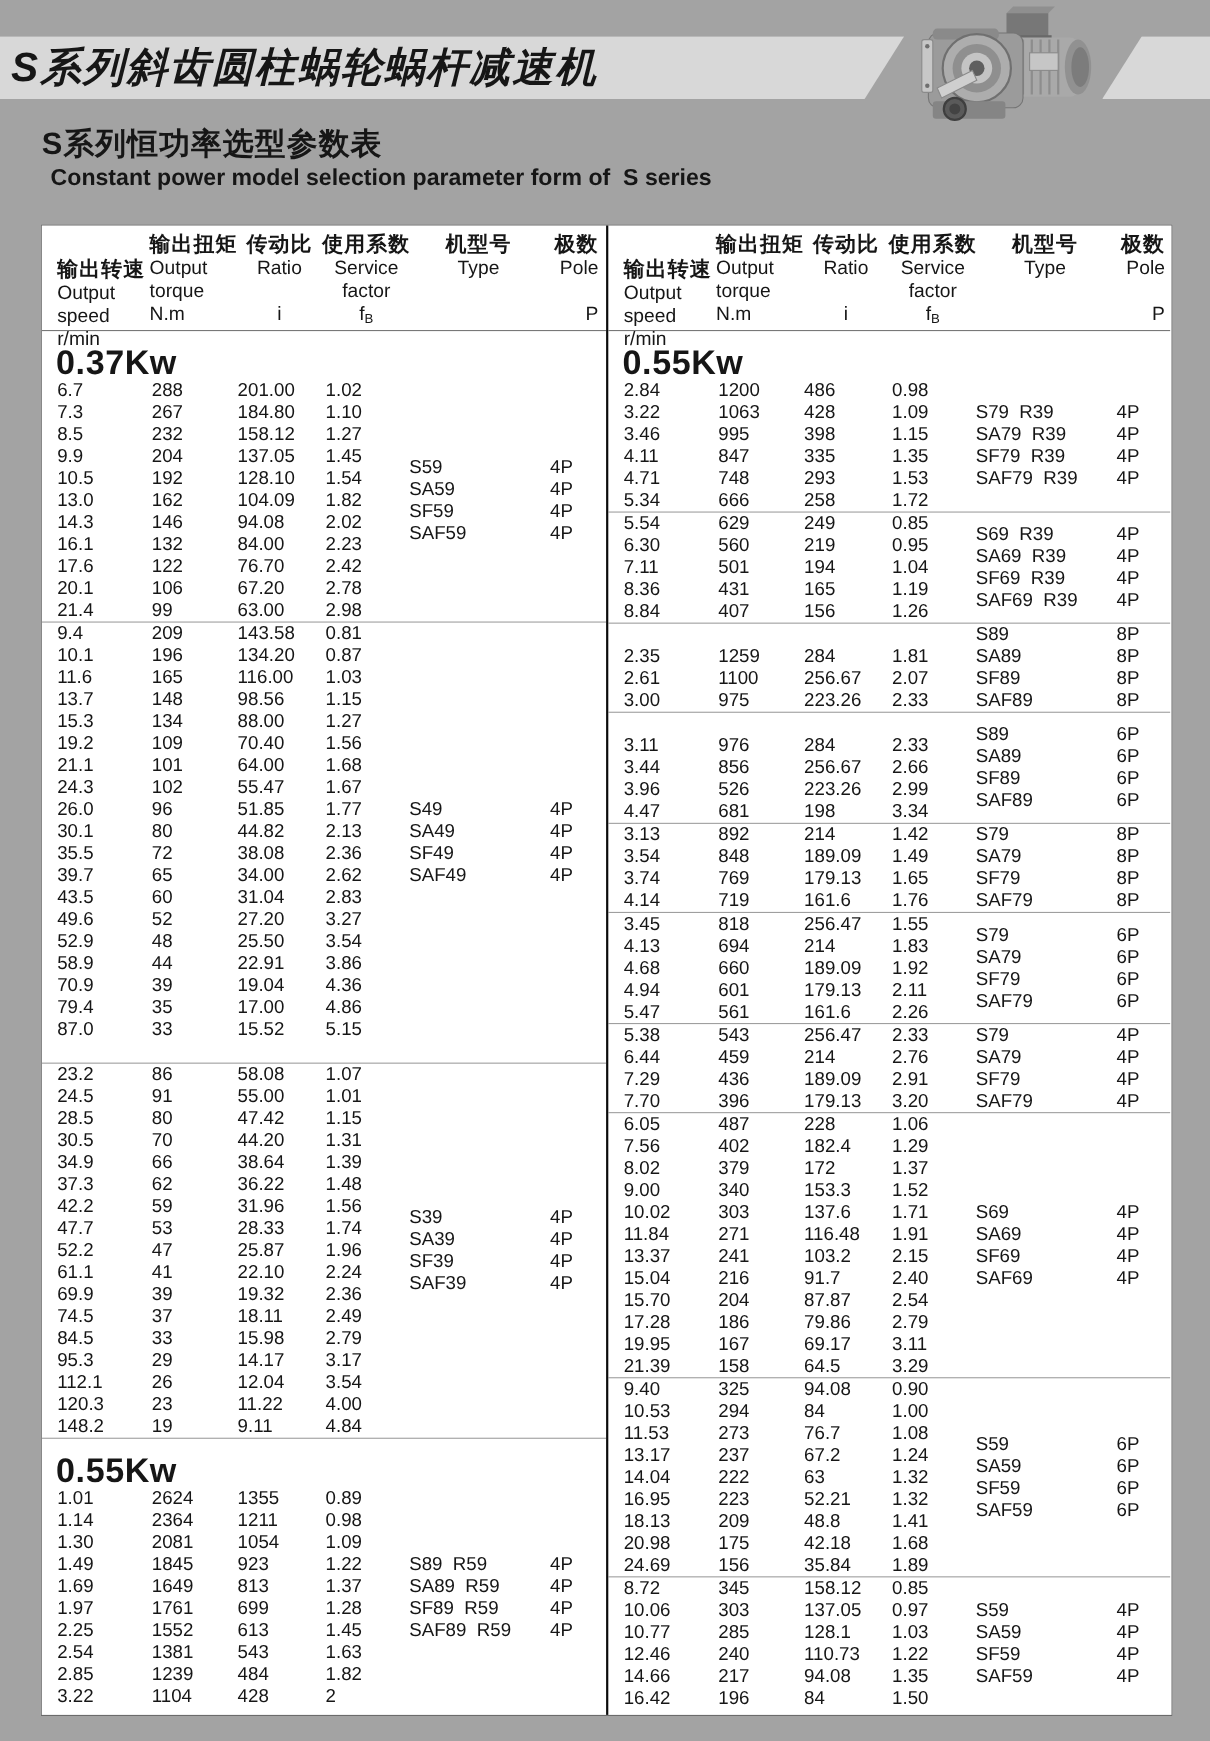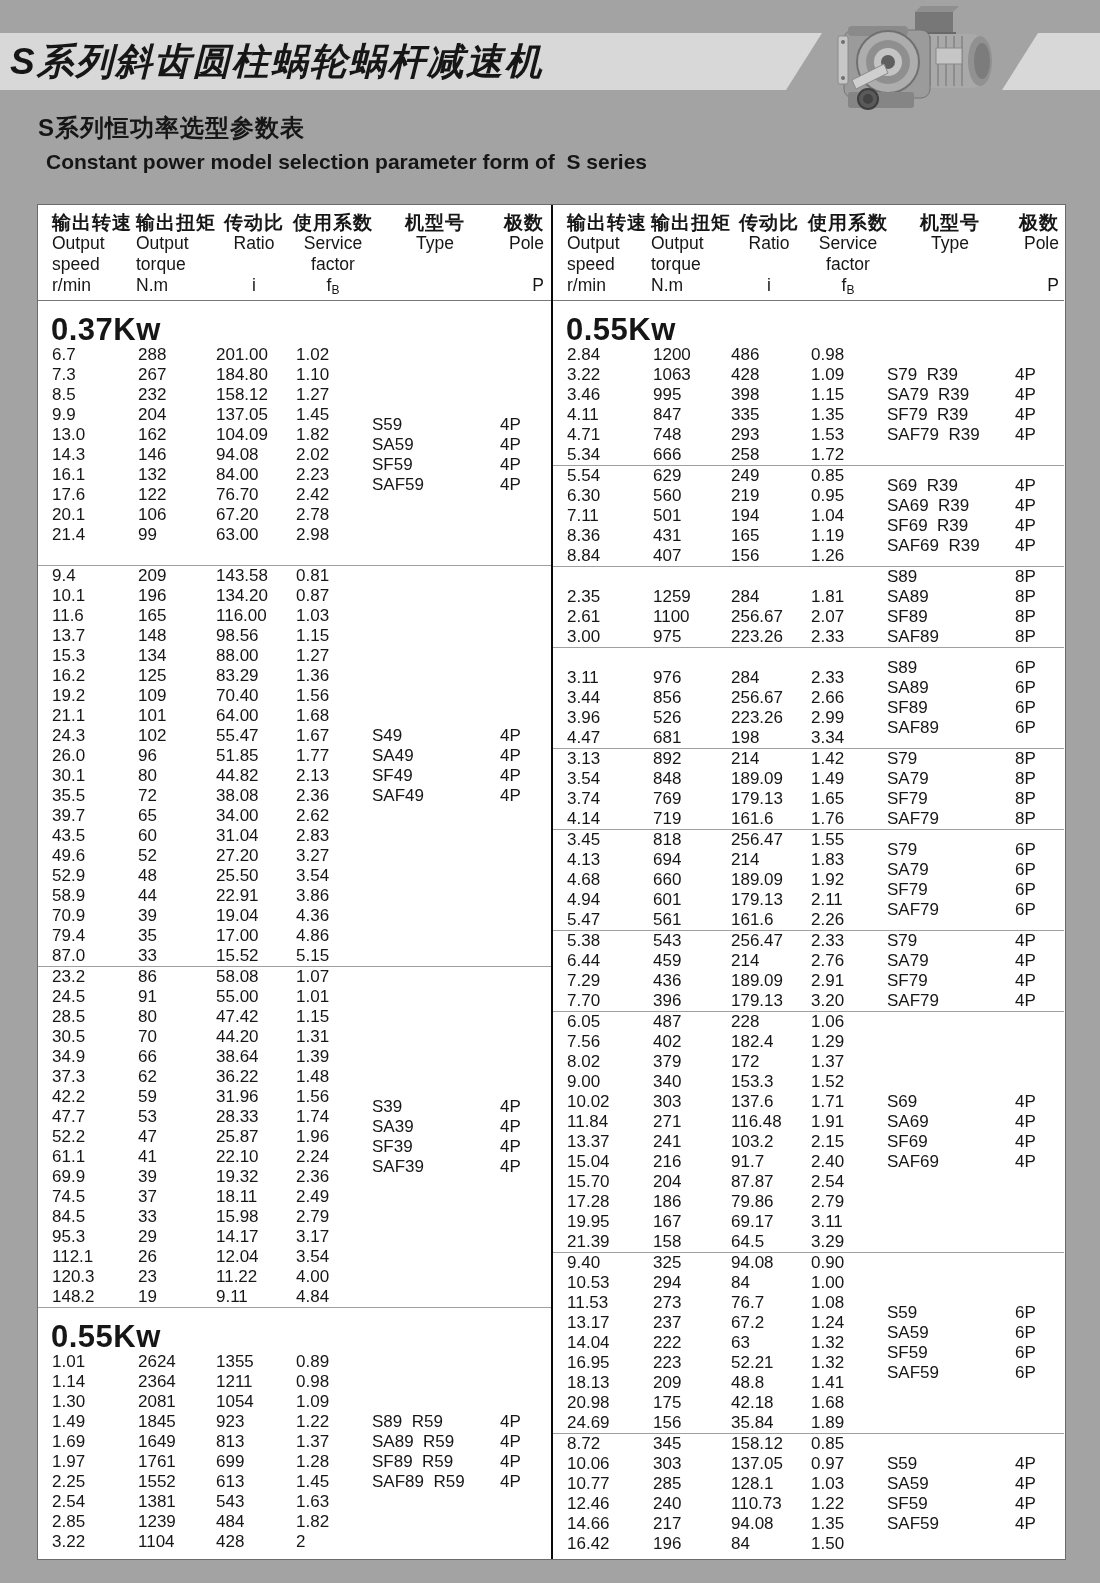--- a/index.html
+++ b/index.html
@@ -8,37 +8,37 @@
 
   
   .band-main{position:absolute;left:0;top:33px;width:822px;height:57px;background:#d8d8d8;
              clip-path:polygon(0 0,100% 0,calc(100% - 36px) 100%,0 100%);}
   .band-right{position:absolute;left:1002px;top:33px;width:98px;height:57px;background:#d8d8d8;
              clip-path:polygon(36px 0,100% 0,100% 100%,0 100%);}
   .banner-title{line-height:57px;font-size:37px;font-weight:bold;font-style:italic;
                 padding-left:10px;letter-spacing:2px;white-space:nowrap;}
   .product{position:absolute;left:818px;top:4px;width:192px;height:110px;}
 
-  .subtitle-cn{position:absolute;left:38px;top:112px;font-size:24px;font-weight:bold;letter-spacing:1px;}
+  .subtitle-cn{position:absolute;left:38px;top:112px;font-size:28px;font-weight:bold;letter-spacing:1px;}
   .subtitle-en{position:absolute;left:46px;top:150px;font-size:21px;font-weight:600;white-space:pre;}
 
   
   .ptable{position:absolute;left:37px;top:204px;width:1027px;height:1354px;
           border:1px solid #6b6b6b;background:#fff;}
   .vdiv{position:absolute;left:513px;top:0;bottom:0;width:2px;background:#0a0a0a;z-index:5;}
   .half{position:absolute;top:0;bottom:0;overflow:hidden;}
   .half.left{left:0;width:513px;}
   .half.right{left:515px;width:511px;}
 
   
   .head{height:95px;position:relative;border-bottom:1px solid #787878;}
   .hcell{position:absolute;top:7px;}
   .hline{font-size:17.5px;line-height:21px;height:21px;white-space:nowrap;}
   .h-cn{font-size:19px;font-weight:bold;letter-spacing:1px;}
-  .hc-speed{left:14px;}
+  .hc-speed{left:14px;margin-top:23px;}
   .hc-torque{left:98px;}
   .hc-ratio{left:170px;width:92px;text-align:center;}
   .hc-factor{left:250px;width:90px;text-align:center;}
   .hc-type{left:332px;width:130px;text-align:center;}
   .hc-pole{left:436px;width:70px;text-align:right;}
   .sub{font-size:12px;vertical-align:-3px;}
 
   
   .power-heading{height:44px;font-size:31px;font-weight:bold;padding-left:13px;
                  display:flex;align-items:flex-end;letter-spacing:0.5px;line-height:1;}
@@ -174,20 +174,26 @@
               <span class="cell c-ratio">158.12</span>
               <span class="cell c-factor">1.27</span>
             </div>
             <div class="drow">
               <span class="cell c-speed">9.9</span>
               <span class="cell c-torque">204</span>
               <span class="cell c-ratio">137.05</span>
               <span class="cell c-factor">1.45</span>
             </div>
             <div class="drow">
+              <span class="cell c-speed">10.5</span>
+              <span class="cell c-torque">192</span>
+              <span class="cell c-ratio">128.10</span>
+              <span class="cell c-factor">1.54</span>
+            </div>
+            <div class="drow">
               <span class="cell c-speed">13.0</span>
               <span class="cell c-torque">162</span>
               <span class="cell c-ratio">104.09</span>
               <span class="cell c-factor">1.82</span>
             </div>
             <div class="drow">
               <span class="cell c-speed">14.3</span>
               <span class="cell c-torque">146</span>
               <span class="cell c-ratio">94.08</span>
               <span class="cell c-factor">2.02</span>
@@ -260,26 +266,20 @@
               <span class="cell c-speed">13.7</span>
               <span class="cell c-torque">148</span>
               <span class="cell c-ratio">98.56</span>
               <span class="cell c-factor">1.15</span>
             </div>
             <div class="drow">
               <span class="cell c-speed">15.3</span>
               <span class="cell c-torque">134</span>
               <span class="cell c-ratio">88.00</span>
               <span class="cell c-factor">1.27</span>
-            </div>
-            <div class="drow">
-              <span class="cell c-speed">16.2</span>
-              <span class="cell c-torque">125</span>
-              <span class="cell c-ratio">83.29</span>
-              <span class="cell c-factor">1.36</span>
             </div>
             <div class="drow">
               <span class="cell c-speed">19.2</span>
               <span class="cell c-torque">109</span>
               <span class="cell c-ratio">70.40</span>
               <span class="cell c-factor">1.56</span>
             </div>
             <div class="drow">
               <span class="cell c-speed">21.1</span>
               <span class="cell c-torque">101</span>

